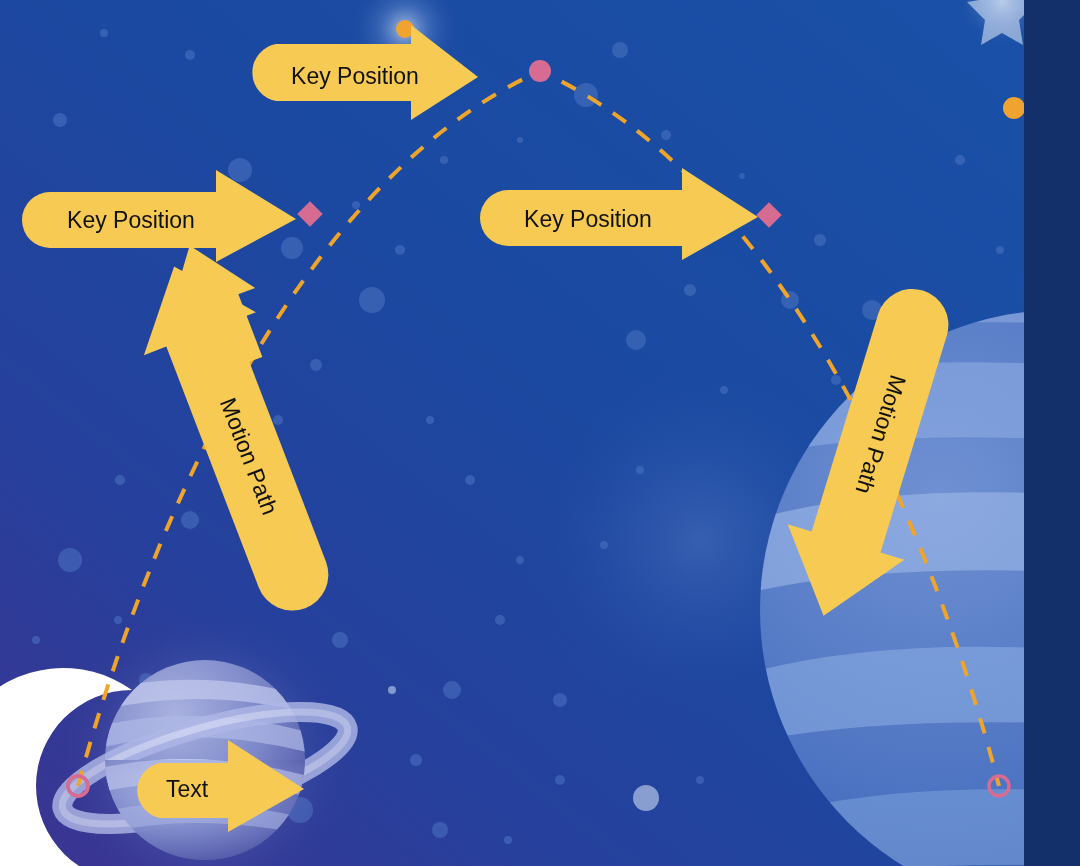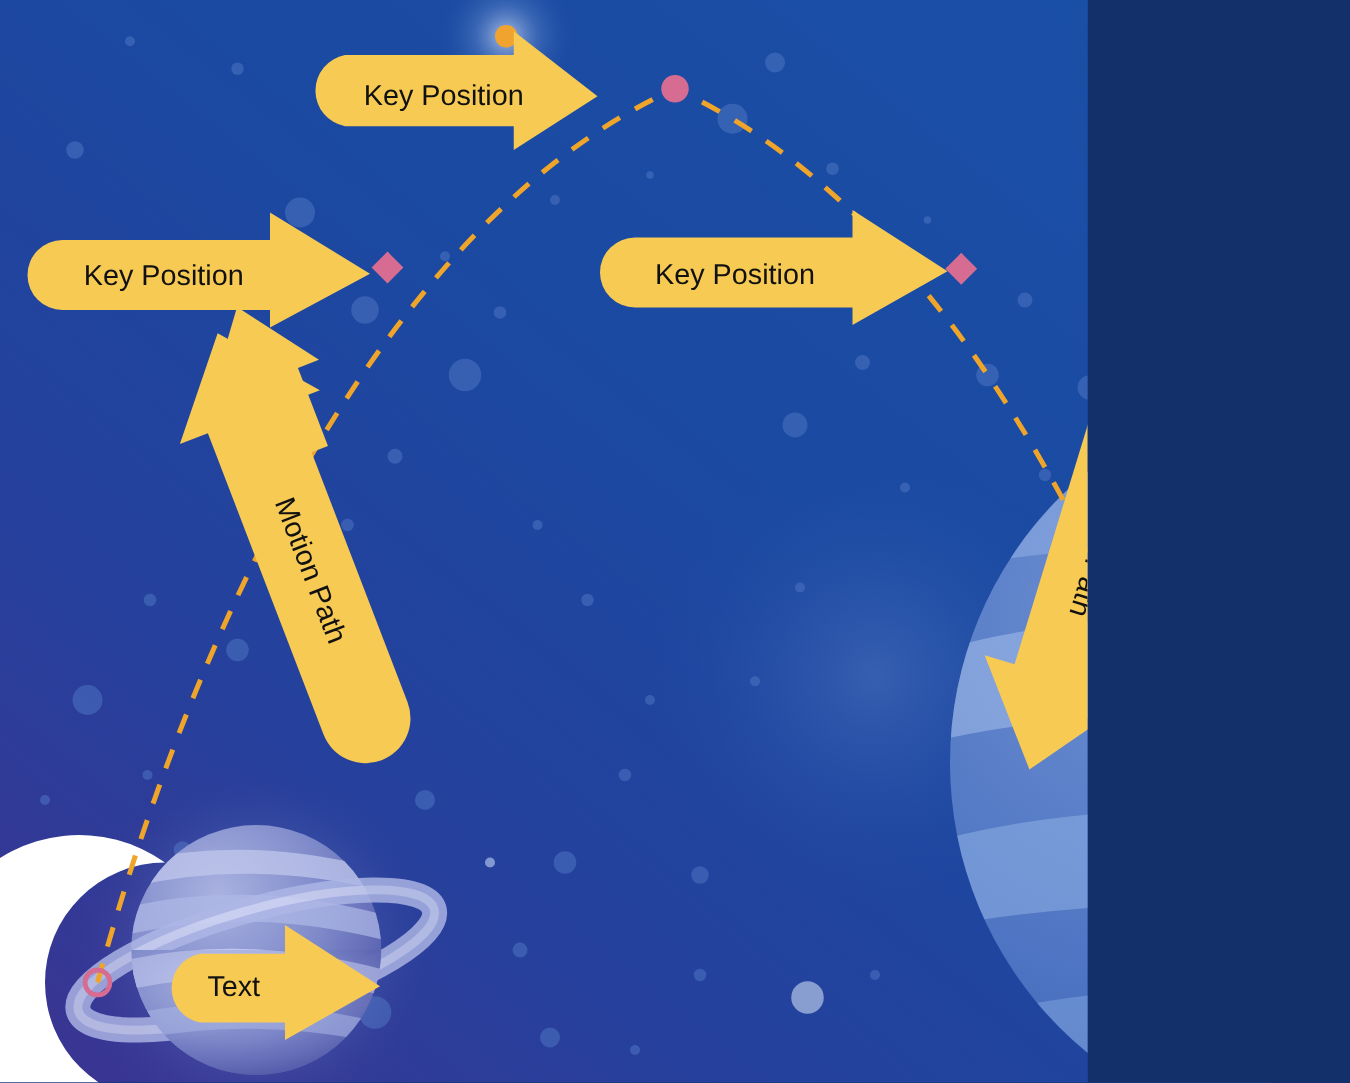--- a/index.html
+++ b/index.html
@@ -5,21 +5,21 @@
   html, body {
     margin: 0;
     padding: 0;
     background: #13306b;
   }
   body {
     font-family: "Liberation Sans", sans-serif;
   }
   #stage {
     position: relative;
-    width: 870px;
+    width: 1024px;
     height: 866px;
     overflow: hidden;
     background: #1a4ca0;
   }
   #bg-svg, #fg-svg {
     position: absolute;
     left: 0;
     top: 0;
     width: 1080px;
     height: 866px;

